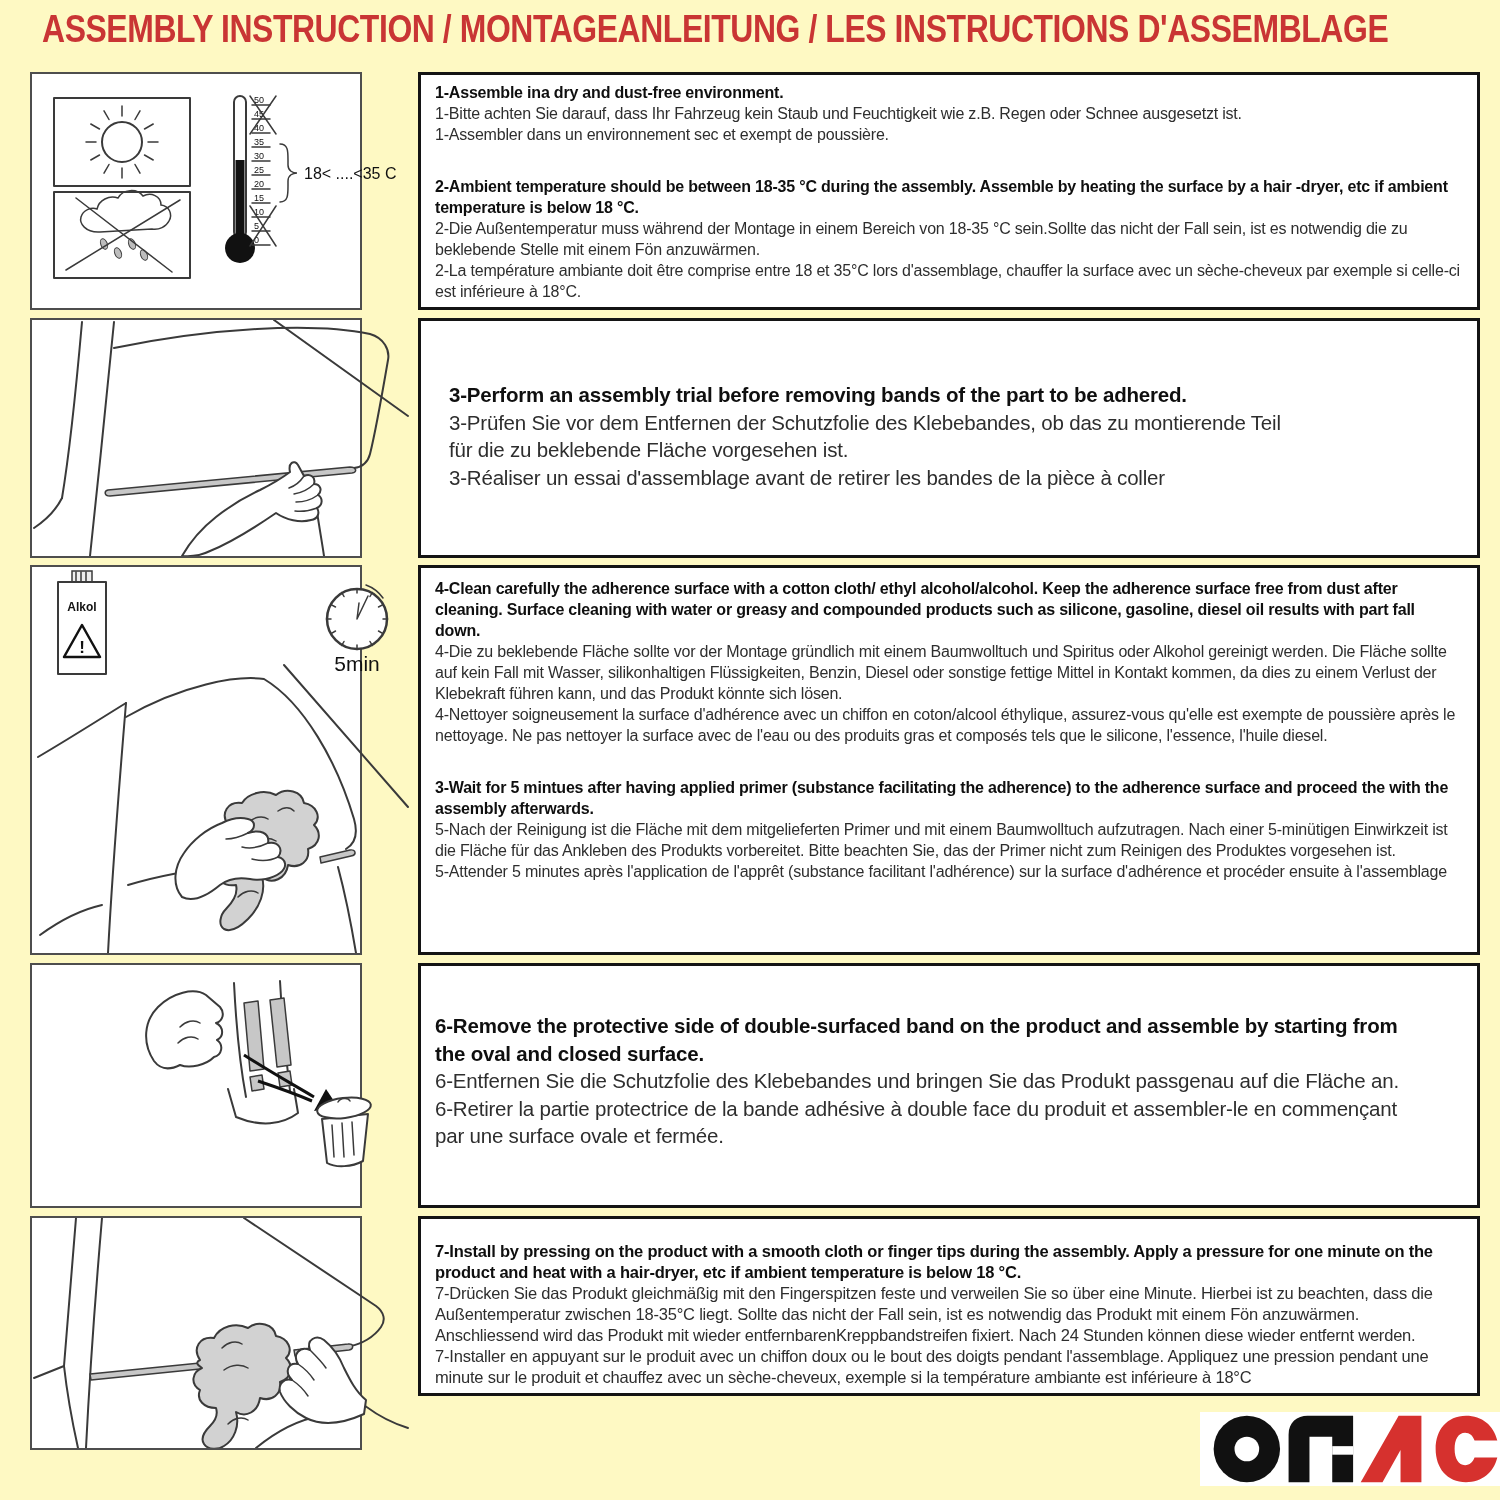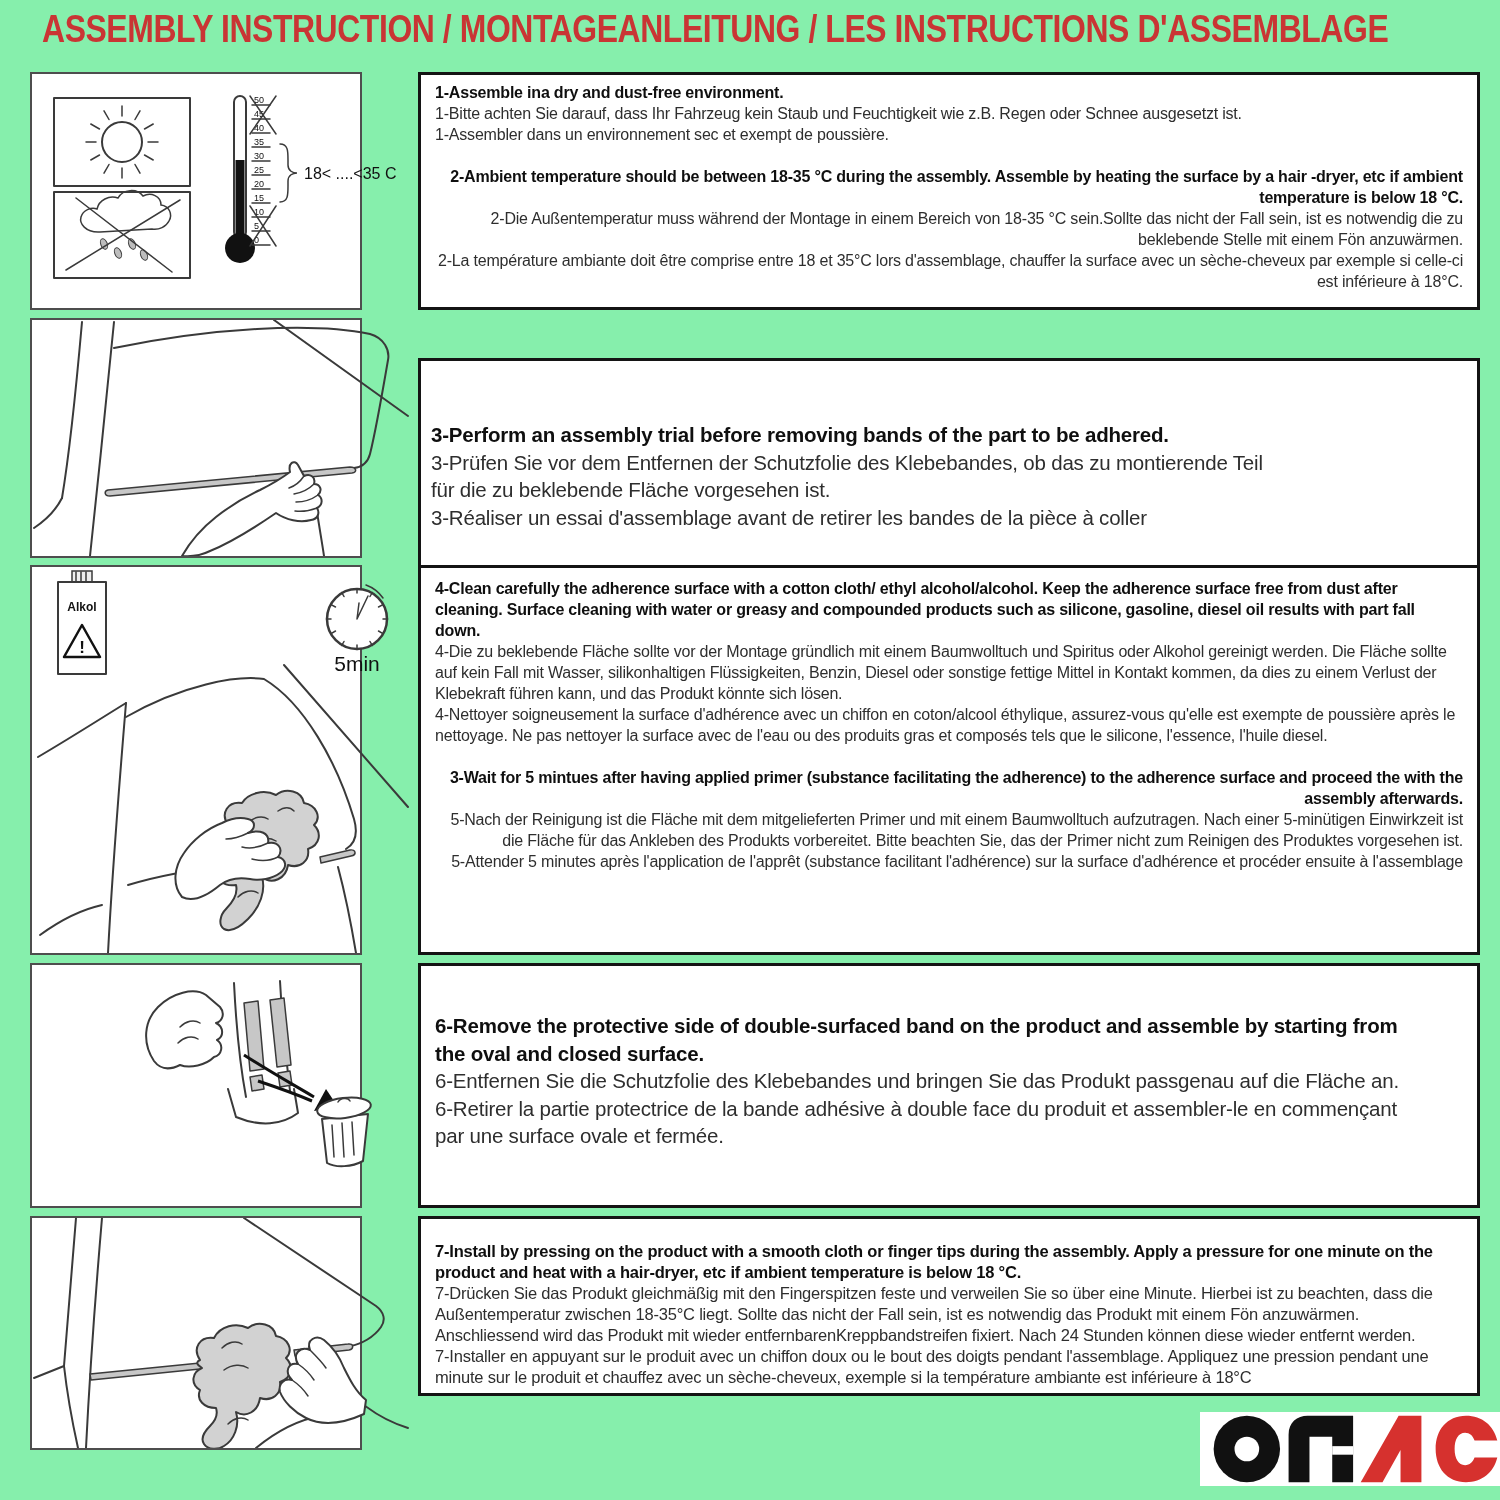--- a/index.html
+++ b/index.html
@@ -1,17 +1,17 @@
 <!DOCTYPE html>
 <html><head>
 <meta charset="utf-8">
 <style>
   html,body { margin:0; padding:0; background:#ffffff; }
   .page {
-    position:relative; width:1500px; height:1500px; background:#86efac;
+    position:relative; width:1500px; height:1500px; background:#fef9c3;
     font-family:"Liberation Sans", sans-serif; overflow:hidden;
   }
   .title {
     position:absolute; left:42px; top:8px;
     font-size:38px; font-weight:bold; color:#c93534;
     letter-spacing:-0.5px; white-space:nowrap;
     transform:scaleX(0.84); transform-origin:left top;
   }
   .imgbox {
     position:absolute; left:30px; width:332px;
@@ -19,23 +19,23 @@
   }
   .textbox {
     position:absolute; left:418px; width:1062px;
     border:3px solid #141414; background:#fff; box-sizing:border-box;
   }
   .textbox p { margin:0; color:#2e2e2e; letter-spacing:-0.2px; }
   .textbox p.en { font-weight:bold; color:#0f0f0f; }
   .t-small p { font-size:16px; line-height:21px; }
   .t-large p { font-size:20.5px; line-height:27.5px; }
   .t-med   p { font-size:16.5px; line-height:21px; }
-  .group + .group { margin-top:21px;text-align:right; }
+  .group + .group { margin-top:31px; }
   .tb-1 { padding:7px 14px; }
-  .tb-2 { padding:60px 14px 0 10px;margin-top:40px; }
+  .tb-2 { padding:60px 14px 0 28px; }
   .tb-3 { padding:10px 14px; }
   .tb-4 { padding:46px 14px 9px 14px; }
   .tb-5 { padding:22px 14px 0 14px; }
   .tb-2 .de, .tb-2 .fr { max-width:850px; }
   .tb-4 p { max-width:990px; }
   .tb-5 p { max-width:1010px; }
   svg { display:block; }
   .ln  { fill:none; stroke:#3a3a3a; stroke-width:2; stroke-linecap:round; stroke-linejoin:round; }
   .ln-thin { fill:none; stroke:#3a3a3a; stroke-width:1.5; stroke-linecap:round; }
   .fill-grey { fill:#d2d2d2; stroke:#3a3a3a; stroke-width:2; stroke-linejoin:round; }

